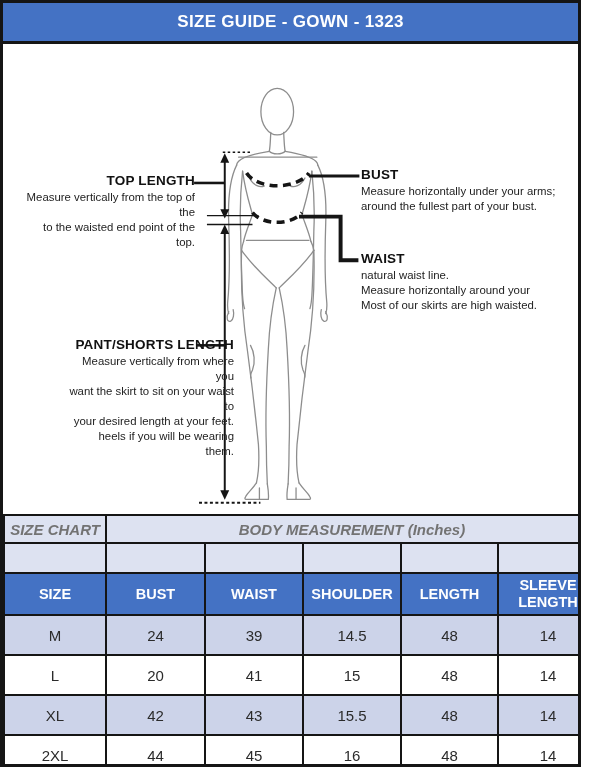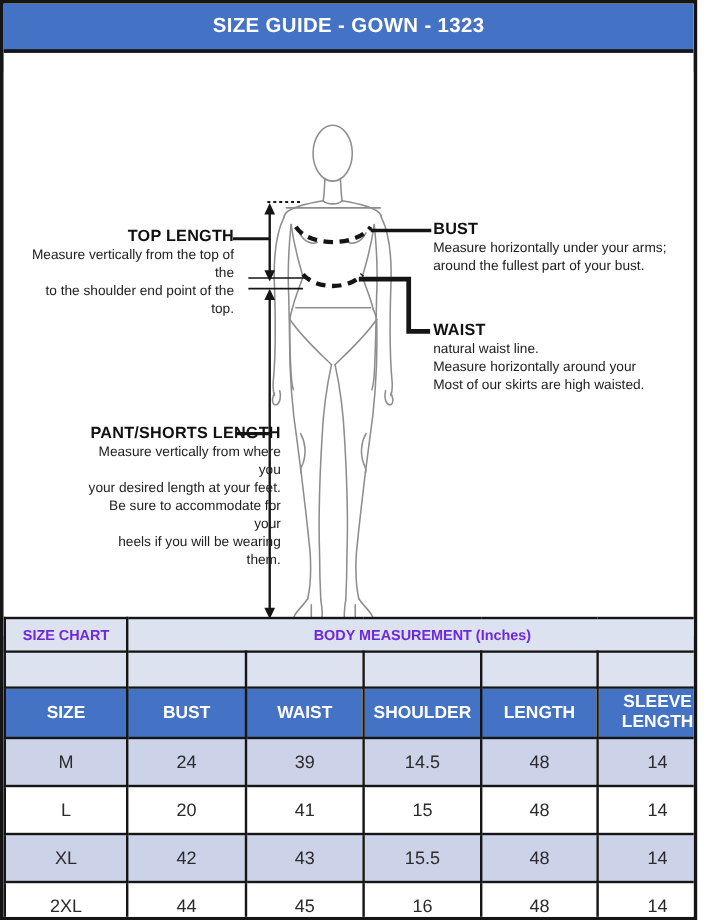--- a/index.html
+++ b/index.html
@@ -9,35 +9,35 @@
     border:3px solid #151515;background:#fff;overflow:hidden;
   }
   
   .title-bar{
     position:absolute;top:0;left:0;right:0;height:38px;
     background:#4472c4;border-bottom:3px solid #151515;
     display:flex;align-items:center;justify-content:center;
   }
   .title-bar span{color:#fff;font-weight:bold;font-size:17px;letter-spacing:.3px;}
   
-  .diagram{position:absolute;top:57px;left:0;right:0;height:470px;background:#fff;}
+  .diagram{position:absolute;top:41px;left:0;right:0;height:470px;background:#fff;}
   .diagram svg{position:absolute;top:0;left:0;}
   .ann{position:absolute;color:#1c1c1c;}
   .ann .ttl{font-weight:bold;font-size:13.5px;letter-spacing:.2px;margin-bottom:2px;color:#111;}
   .ann .ln{font-size:11.4px;line-height:15px;color:#222;}
   .ann-top-length{top:129px;left:22px;width:170px;text-align:right;}
   .ann-bust{top:123px;left:358px;width:215px;text-align:left;}
   .ann-waist{top:207px;left:358px;width:215px;text-align:left;}
   .ann-pant{top:293px;left:28px;width:167px;text-align:right;margin-left:36px;}
   
   .chart{position:absolute;left:0;right:0;bottom:0;height:250px;}
   table{border-collapse:collapse;table-layout:fixed;width:100%;height:250px;}
   td,th{border:2px solid #151515;text-align:center;vertical-align:middle;
         overflow:hidden;padding:0 2px;}
-  .row-top td{height:26px;background:#dde2f1;font-weight:bold;font-size:12px;color:#6d28d9;}
+  .row-top td{height:26px;background:#dde2f1;font-weight:bold;font-size:15px;color:#737373;font-style:italic;}
   .row-empty td{height:28px;background:#dde2f1;}
   .row-head th{height:40px;background:#4472c4;color:#fff;font-weight:bold;font-size:14.5px;line-height:17px;}
   .row-data td{height:38px;font-size:15px;color:#2b2b2b;}
   .row-data.light td{background:#ccd3e9;}
   .row-data.white td{background:#ffffff;}
 </style>
 </head>
 <body>
 
 <div class="sheet">
@@ -102,41 +102,41 @@
         <polygon points="224,108 219.5,117.5 228.5,117.5"></polygon>
         <polygon points="224,174 219.5,164.5 228.5,164.5"></polygon>
         <polygon points="224,180 219.5,189.5 228.5,189.5"></polygon>
         <polygon points="224,458 219.5,448.5 228.5,448.5"></polygon>
       </g>
     </svg>
 
     <div class="ann ann-top-length">
       <div class="ttl">TOP LENGTH</div>
       <div class="ln">Measure vertically from the top of the</div>
-      <div class="ln">to the shoulder end point of the top.</div>
+      <div class="ln">to the waisted end point of the top.</div>
     </div>
 
     <div class="ann ann-bust">
       <div class="ttl">BUST</div>
       <div class="ln">Measure horizontally under your arms;</div>
       <div class="ln">around the fullest part of your bust.</div>
     </div>
 
     <div class="ann ann-waist">
       <div class="ttl">WAIST</div>
       <div class="ln">natural waist line.</div>
       <div class="ln">Measure horizontally around your</div>
       <div class="ln">Most of our skirts are high waisted.</div>
     </div>
 
     <div class="ann ann-pant">
       <div class="ttl">PANT/SHORTS LENGTH</div>
       <div class="ln">Measure vertically from where you</div>
+      <div class="ln">want the skirt to sit on your waist to</div>
       <div class="ln">your desired length at your feet.</div>
-      <div class="ln">Be sure to accommodate for your</div>
       <div class="ln">heels if you will be wearing them.</div>
     </div>
   </div>
 
   <div class="chart">
     <table>
       <colgroup>
         <col style="width:102px">
           <col style="width:99px">
           <col style="width:98px">

